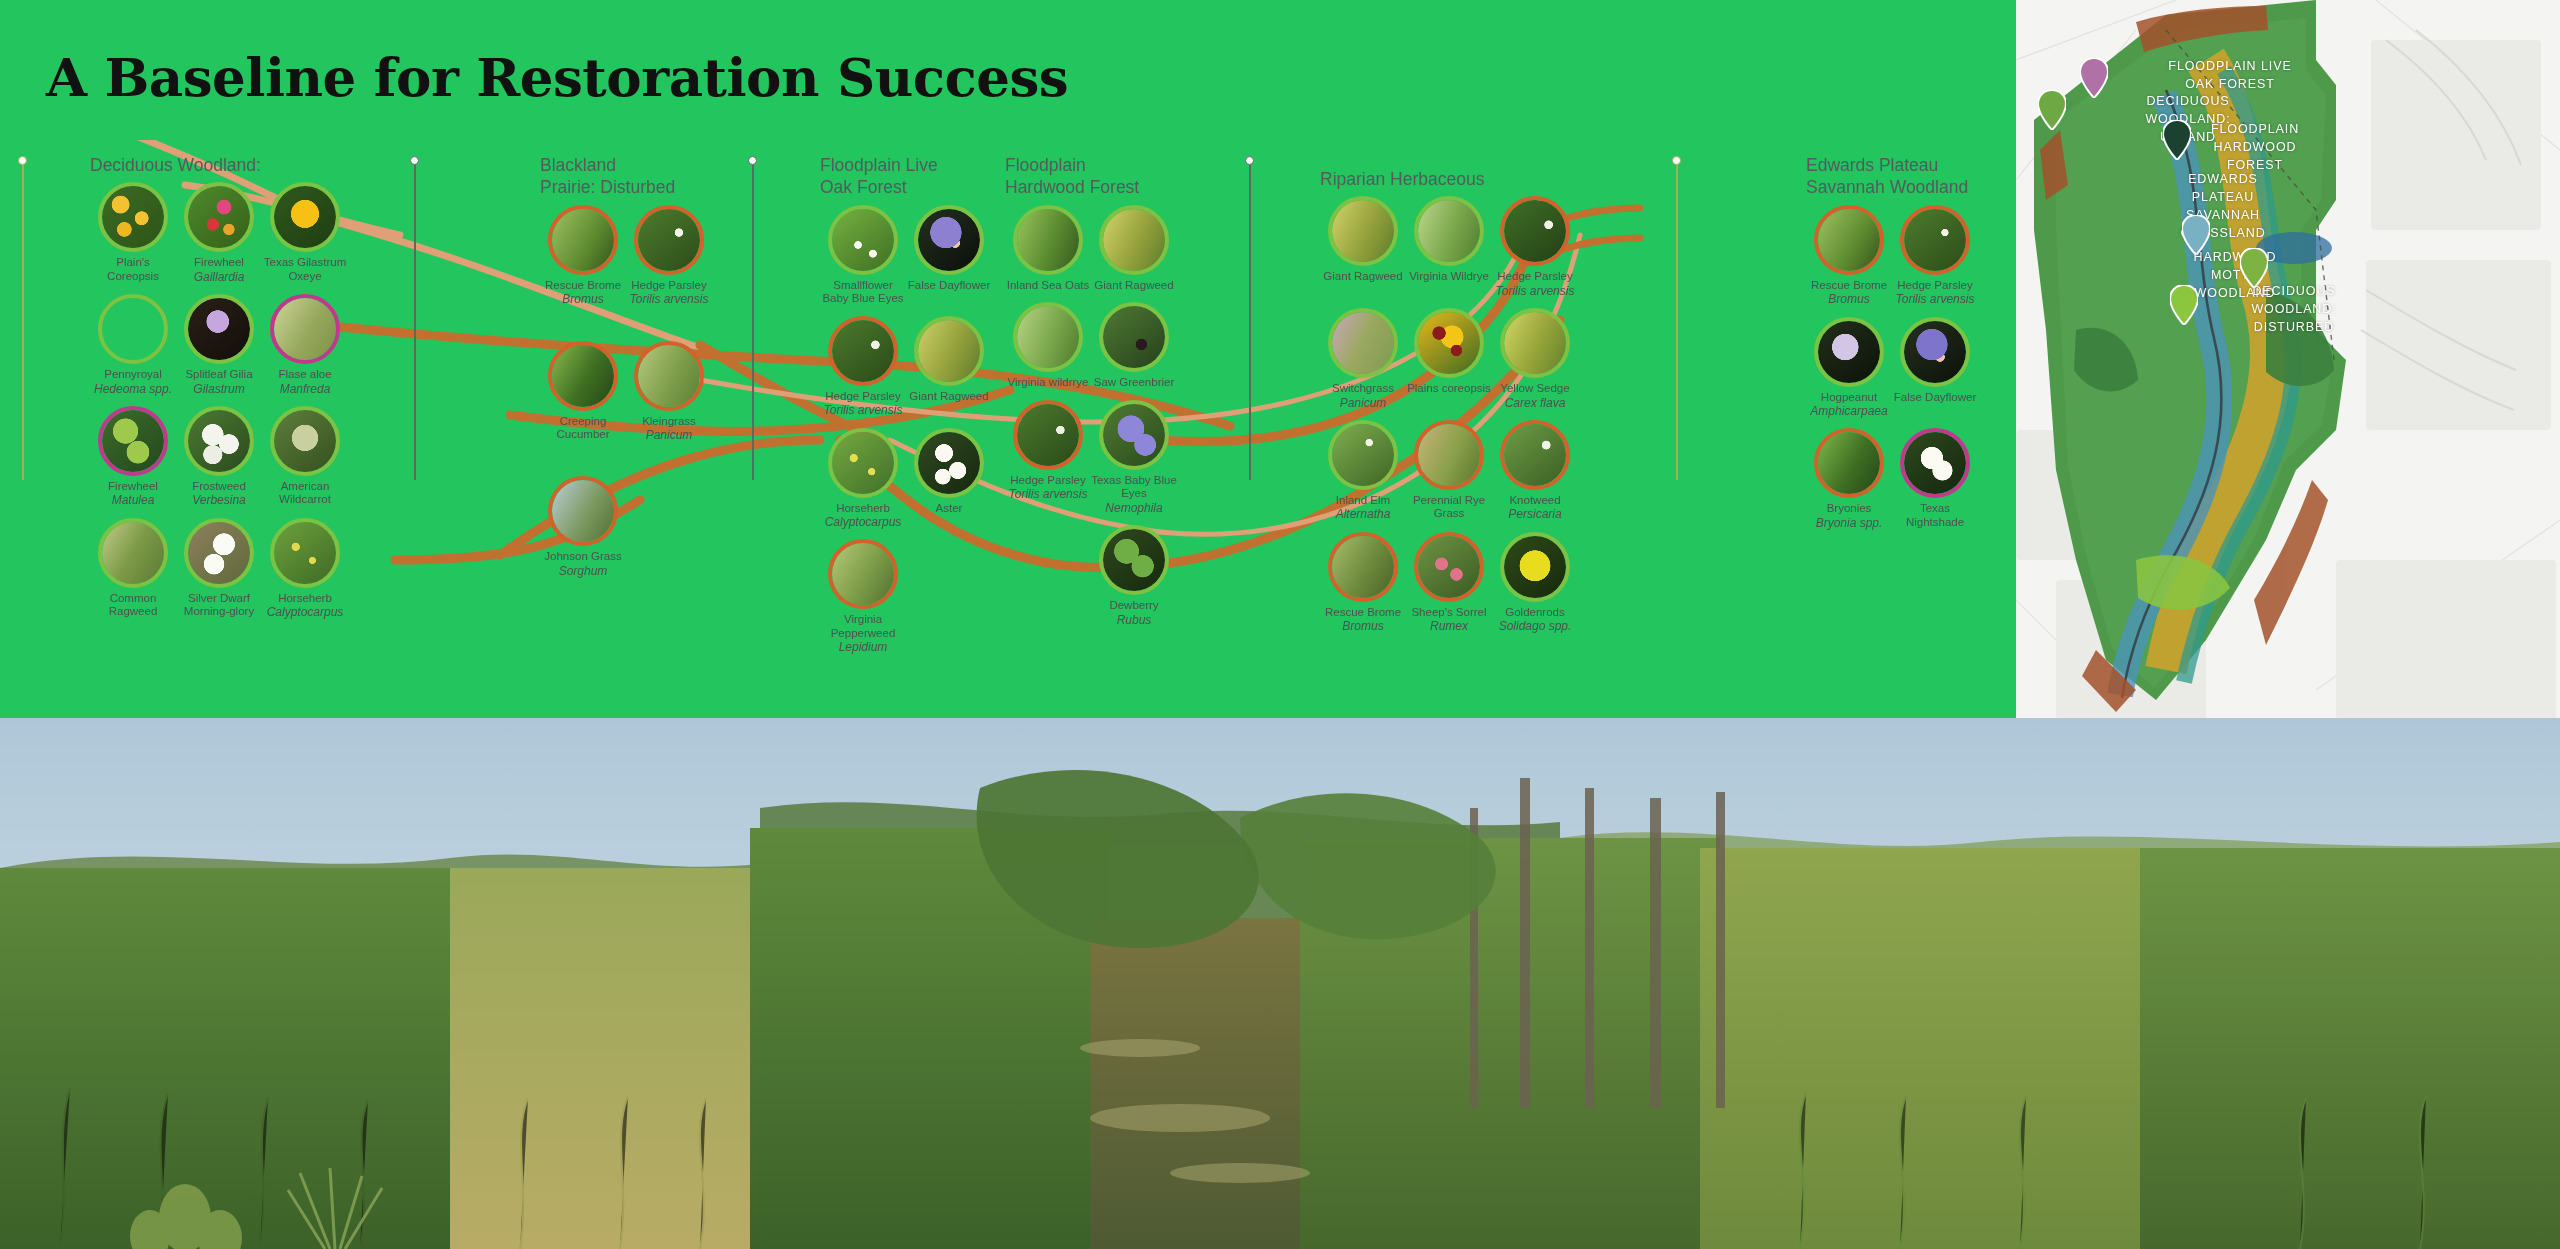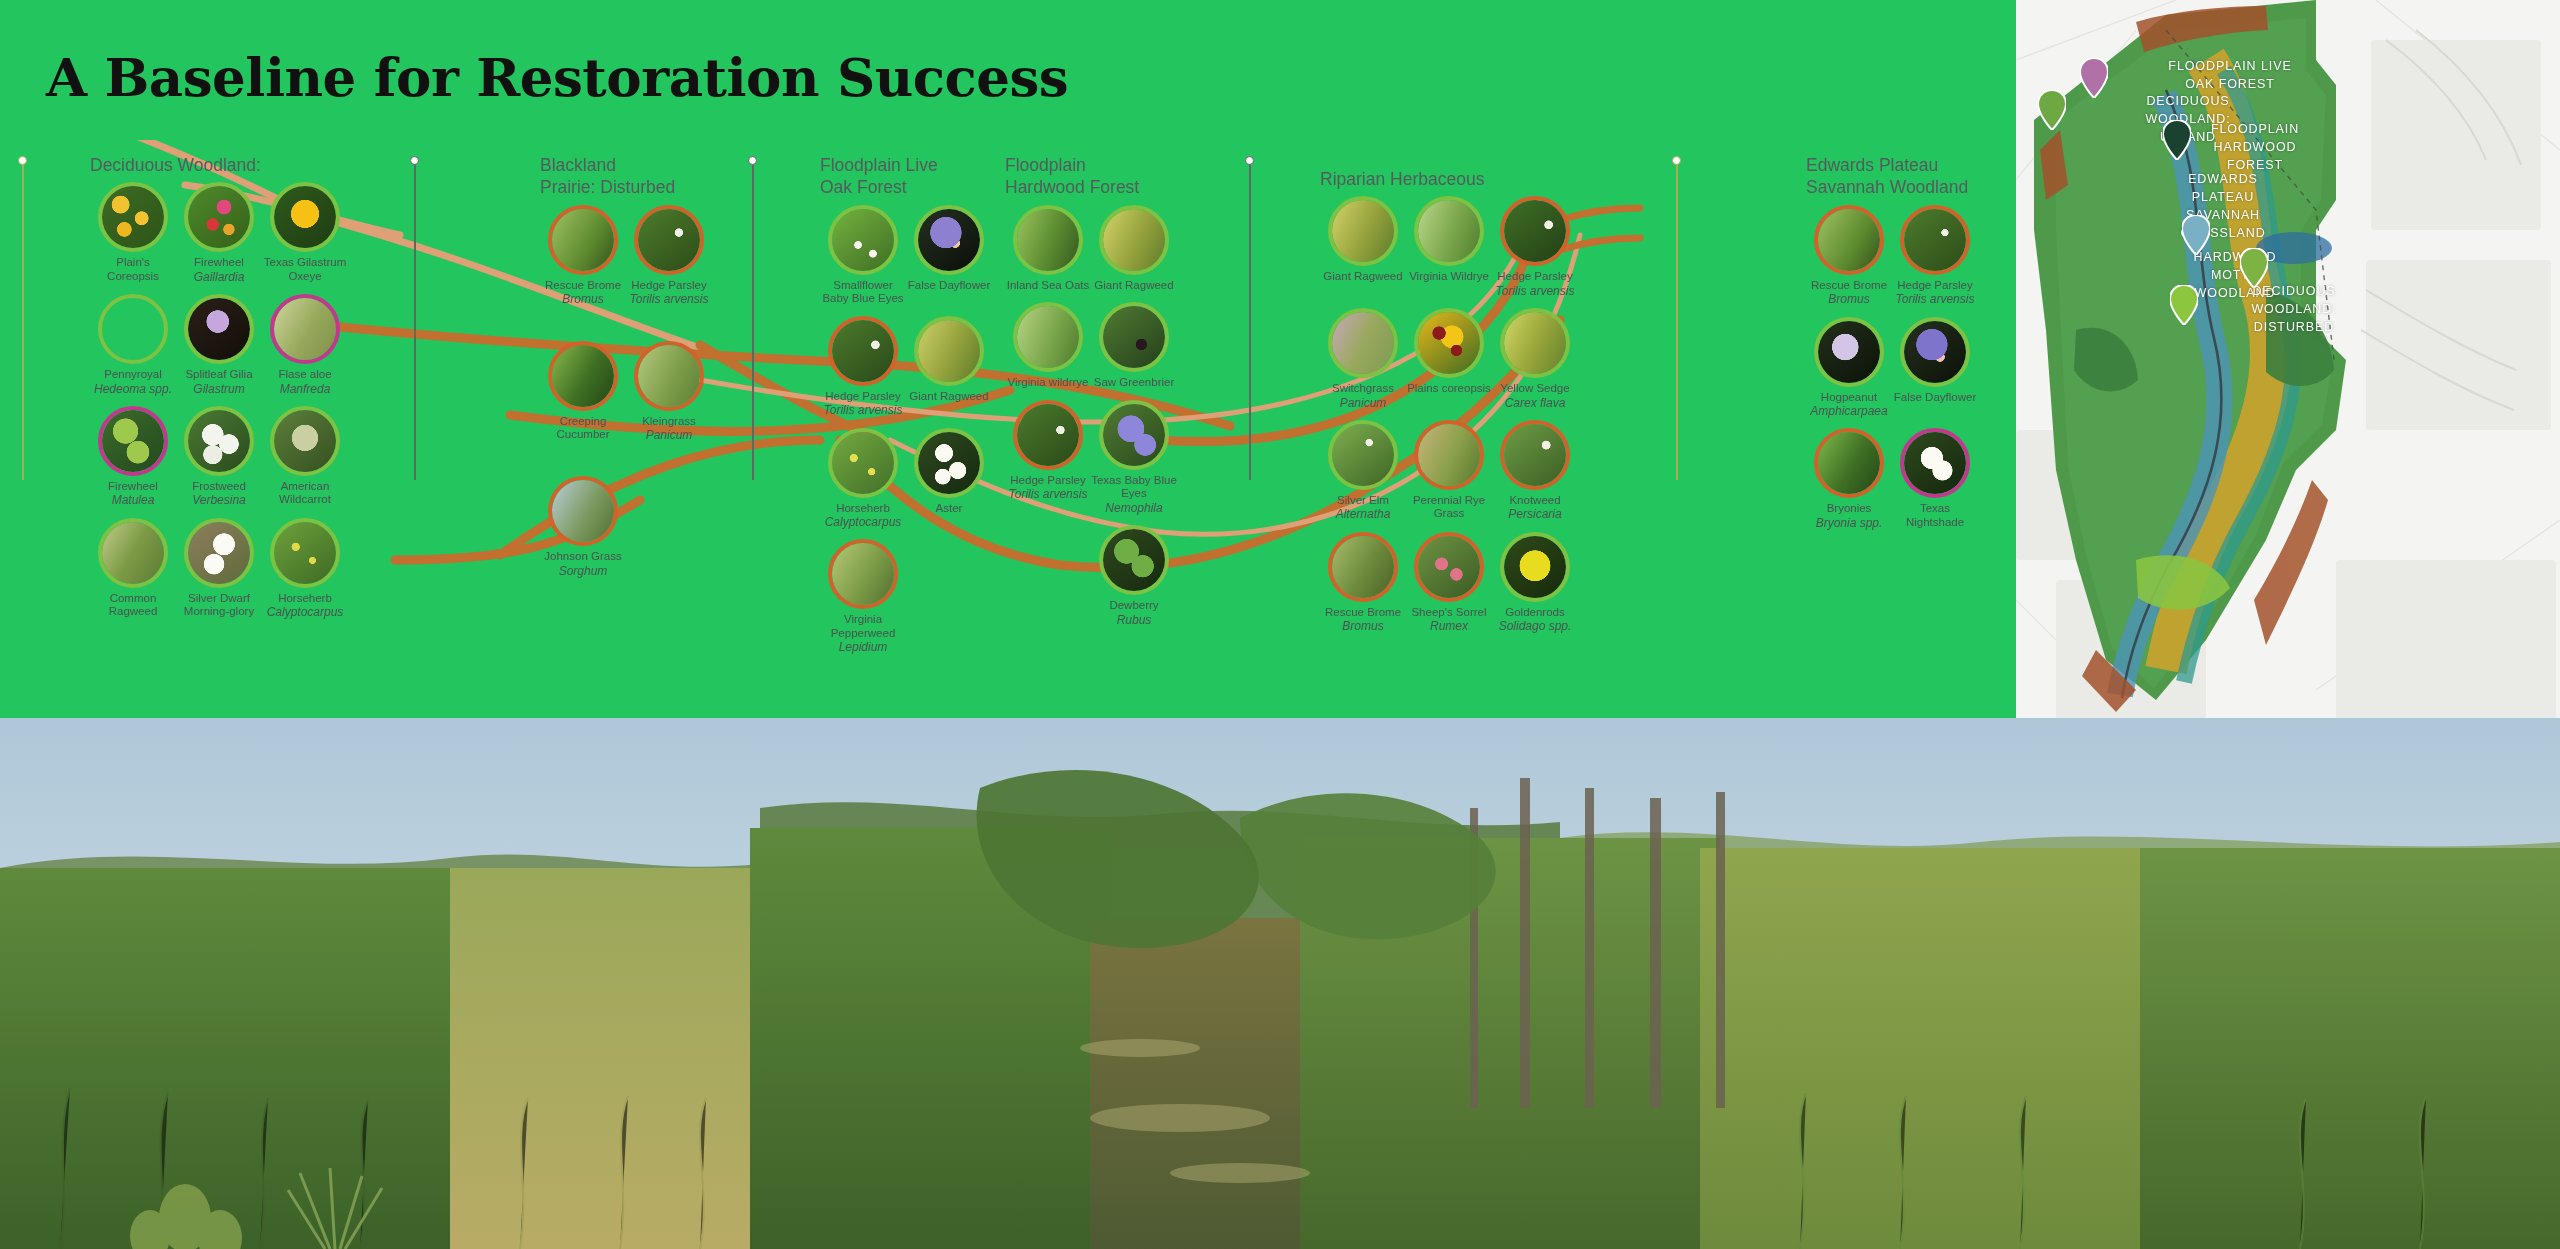--- a/index.html
+++ b/index.html
@@ -436,21 +436,21 @@
           <div class="bubble">
               <div class="photo" style="background:linear-gradient(115deg,#d2d866,#9ba83c 50%,#62802c);"></div>
             </div>
           <div class="cname">Yellow Sedge</div>
           <div class="sname">Carex flava</div>
         </div>
         <div class="cell">
           <div class="bubble">
               <div class="photo" style="background:radial-gradient(circle at 60% 30%, #f2f2e6 0 6%, transparent 7%),linear-gradient(140deg,#7fae4e,#3e6526);"></div>
             </div>
-          <div class="cname">Silver Elm</div>
+          <div class="cname">Inland Elm</div>
           <div class="sname">Alternatha</div>
         </div>
         <div class="cell">
           <div class="bubble orange">
               <div class="photo" style="background:linear-gradient(115deg,#c8b47c,#8aa04a 55%,#58772e);"></div>
             </div>
           <div class="cname">Perennial Rye Grass</div>
           <div class="sname"></div>
         </div>
         <div class="cell">

